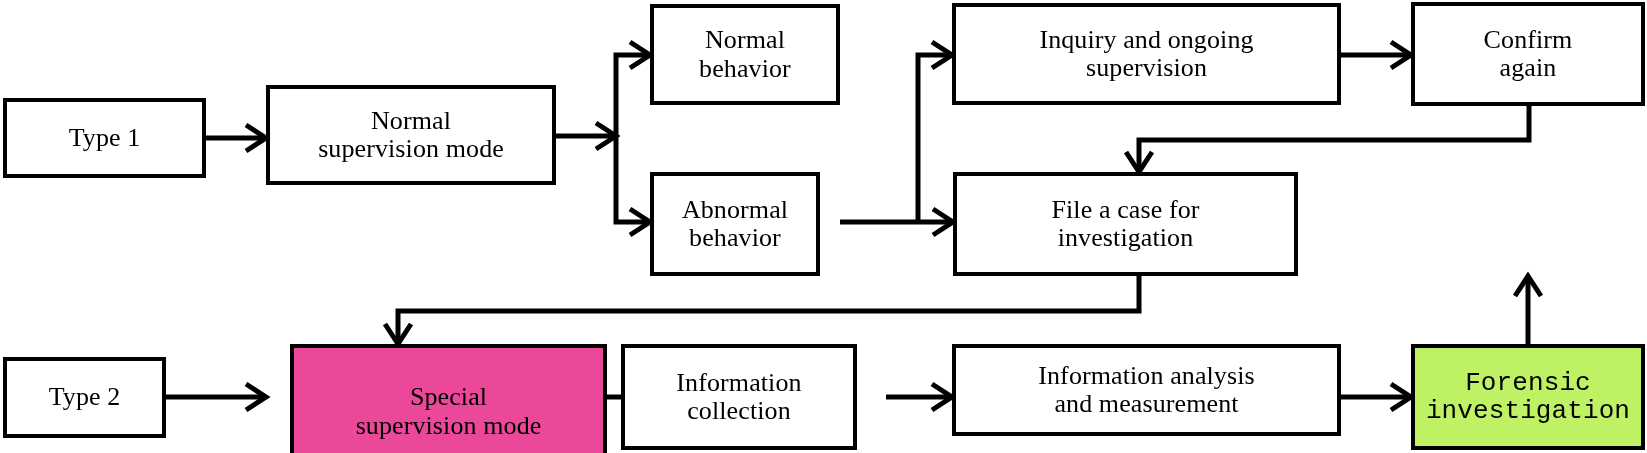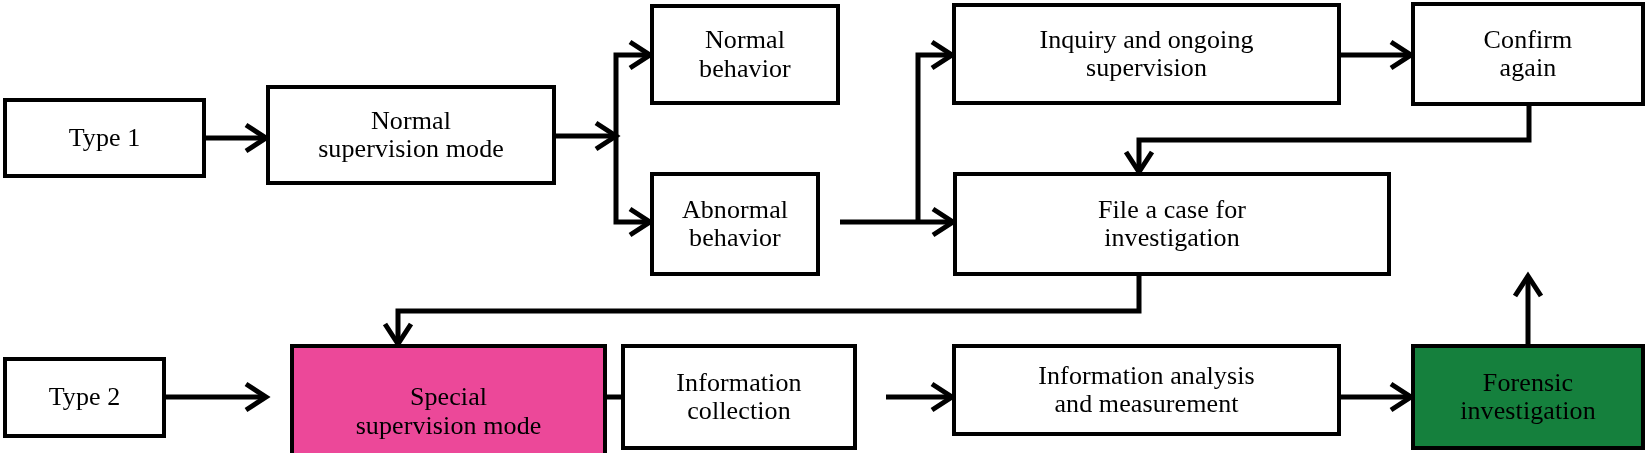--- a/index.html
+++ b/index.html
@@ -90,24 +90,24 @@
     <div class="node" style="left: 266px; top: 85px; width: 290px; height: 100px; border-color: rgb(0, 0, 0); background: rgb(255, 255, 255);">Normal
 supervision mode</div>
     <div class="node" style="left: 650px; top: 4px; width: 190px; height: 101px; border-color: rgb(0, 0, 0); background: rgb(255, 255, 255);">Normal
 behavior</div>
     <div class="node" style="left: 650px; top: 172px; width: 170px; height: 104px; border-color: rgb(0, 0, 0); background: rgb(255, 255, 255);">Abnormal
 behavior</div>
     <div class="node" style="left: 952px; top: 3px; width: 389px; height: 102px; border-color: rgb(0, 0, 0); background: rgb(255, 255, 255);">Inquiry and ongoing
 supervision</div>
     <div class="node" style="left: 1411px; top: 2px; width: 234px; height: 104px; border-color: rgb(0, 0, 0); background: rgb(255, 255, 255);">Confirm
 again</div>
-    <div class="node" style="left: 953px; top: 172px; width: 438px; height: 104px; border-color: rgb(0, 0, 0); background: rgb(255, 255, 255);">File a case for
+    <div class="node" style="left: 953px; top: 172px; width: 345px; height: 104px; border-color: rgb(0, 0, 0); background: rgb(255, 255, 255);">File a case for
 investigation</div>
     <div class="node" style="left: 3px; top: 357px; width: 163px; height: 81px; border-color: rgb(0, 0, 0); background: rgb(255, 255, 255);">Type 2</div>
     <div class="node" style="left: 266px; top: 344px; width: 317px; height: 135px; border-color: rgb(0, 0, 0); background: #ec4899; margin-left: 24px;">Special
 supervision mode</div>
     <div class="node" style="left: 621px; top: 344px; width: 236px; height: 106px; border-color: rgb(0, 0, 0); background: rgb(255, 255, 255);">Information
 collection</div>
     <div class="node" style="left: 952px; top: 344px; width: 389px; height: 92px; border-color: rgb(0, 0, 0); background: rgb(255, 255, 255);">Information analysis
 and measurement</div>
-    <div class="node" style="left: 1411px; top: 344px; width: 234px; height: 106px; border-color: rgb(0, 0, 0); background: #15803d;">Forensic
+    <div class="node" style="left: 1411px; top: 344px; width: 234px; height: 106px; border-color: rgb(0, 0, 0); background: #bef264; font-family: Liberation Mono, monospace;">Forensic
 investigation</div>
   </div>
 
 </body></html>

